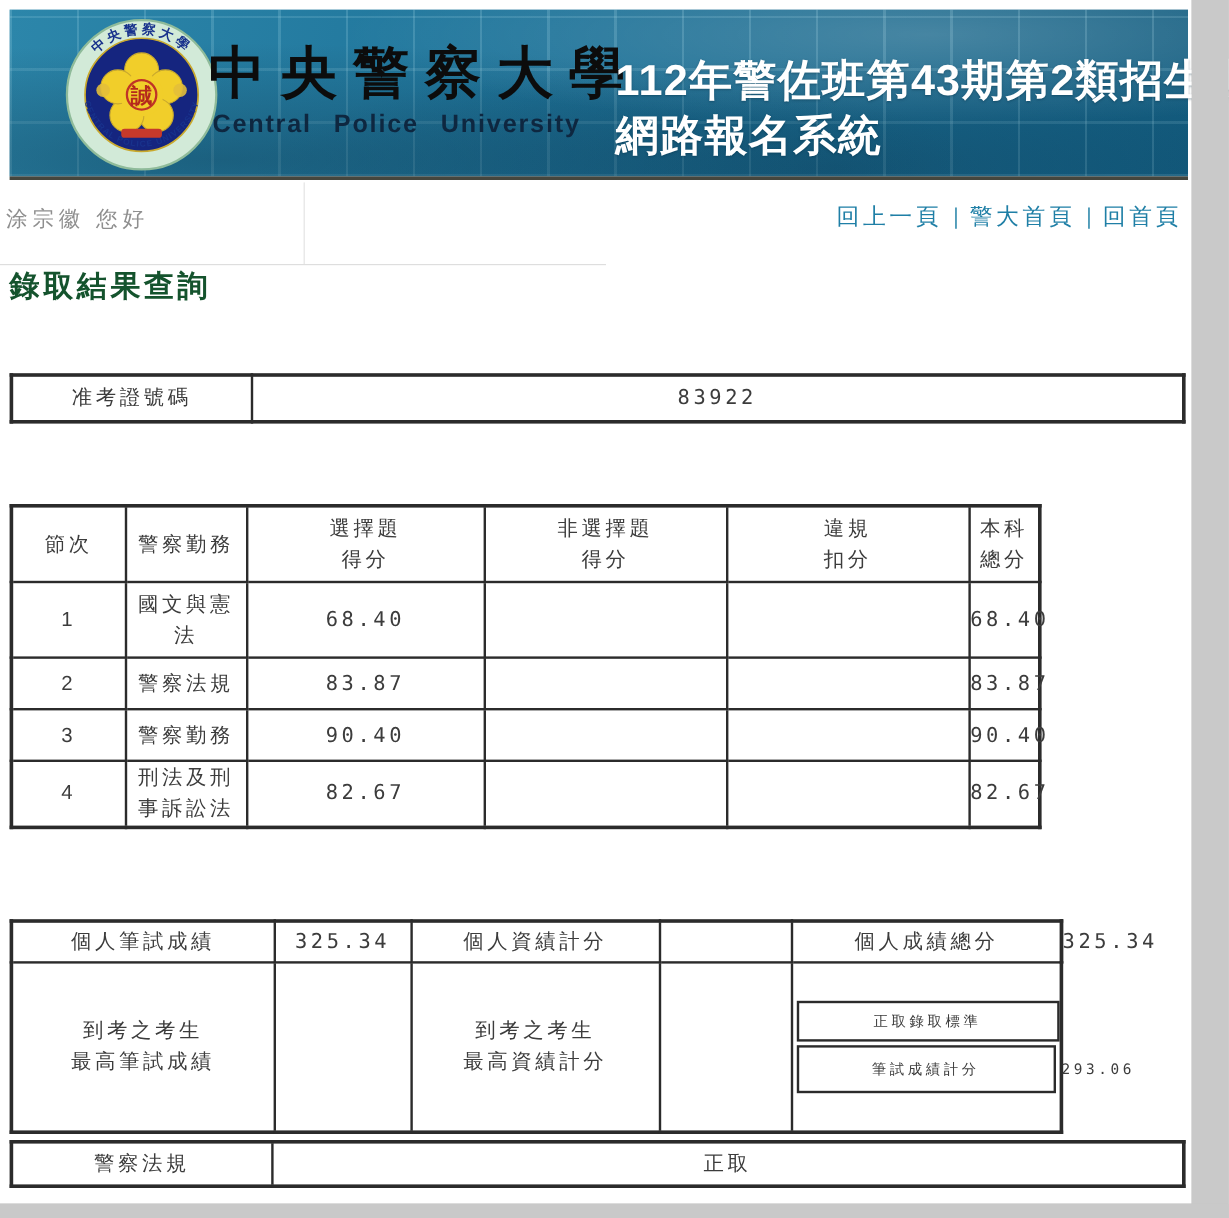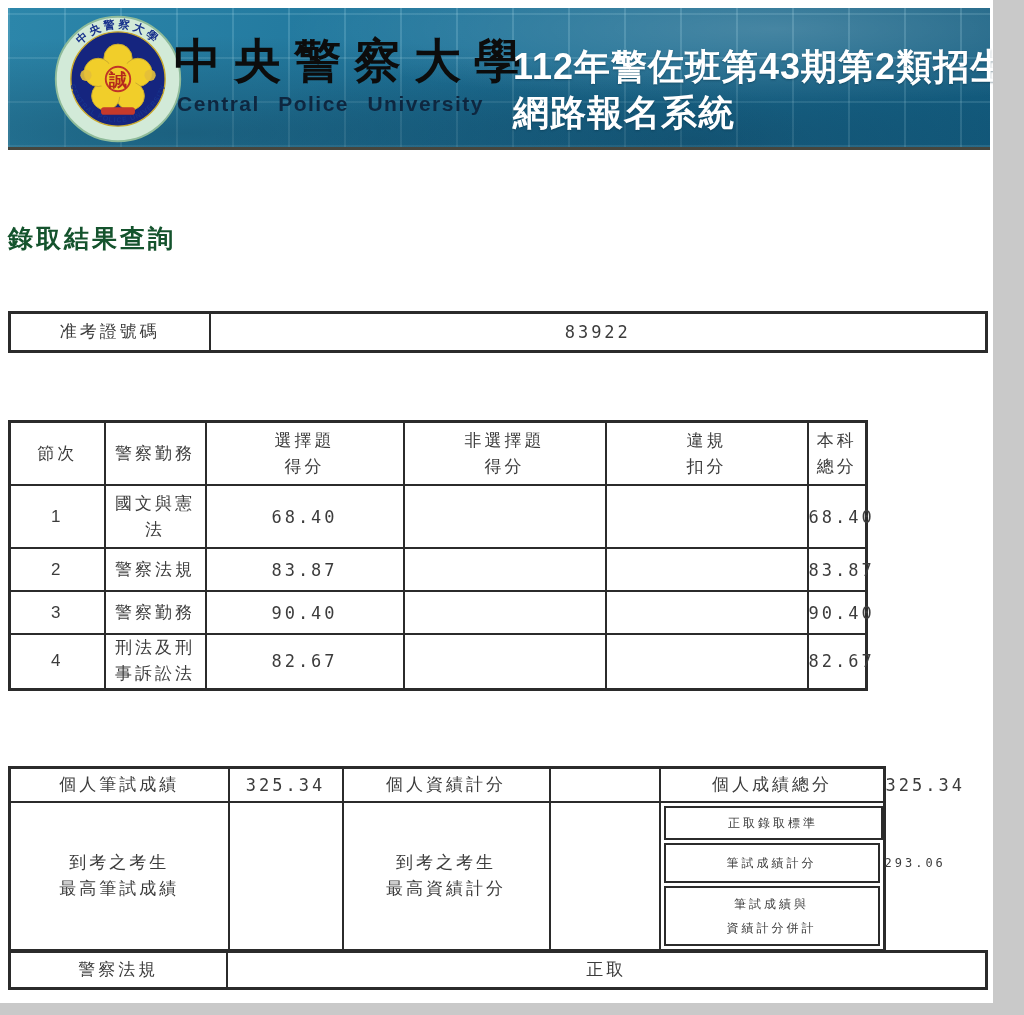--- a/index.html
+++ b/index.html
@@ -128,20 +128,28 @@
       <text x="70" y="77" font-size="19" font-weight="bold" fill="#b5291c" text-anchor="middle">誠</text>
     </svg>
     <div class="uni-zh">中央警察大學</div>
     <div class="uni-en">Central Police University</div>
     <div class="sys">
       <div>112年警佐班第43期第2類招生考試</div>
       <div>網路報名系統</div>
     </div>
   </div>
 
+  <div class="userbar">
+    <span class="greet">涂宗徽 您好</span>
+    <div class="vdiv"></div>
+    <div class="hline"></div>
+    <nav class="links">
+      <a>回上一頁</a><span class="sep">|</span><a>警大首頁</a><span class="sep">|</span><a>回首頁</a>
+    </nav>
+  </div>
 
   <h2 class="ptitle">錄取結果查詢</h2>
 
   <table class="tbl ticket">
     <colgroup>
         <col style="width:200px">
         <col>
       </colgroup>
     <tbody>
         <tr>
@@ -240,25 +248,20 @@
                 <col>
               </colgroup>
           <tbody>
                 <tr>
             <td class="tl" colspan="2" style="height:30px">正取錄取標準</td>
           </tr>
           <tr>
             <td style="height:36px">筆試成績計分</td>
             <td class="num">293.06</td>
           </tr>
-          <tr>
-            <td class="pre" style="height:56px">筆試成績與
-資績計分併計</td>
-            <td class="num"></td>
-          </tr>
         </tbody>
             </table>
       </td>
     </tr>
   </tbody>
     </table>
 
   <table class="tbl result">
     <colgroup>
         <col style="width:217px">

